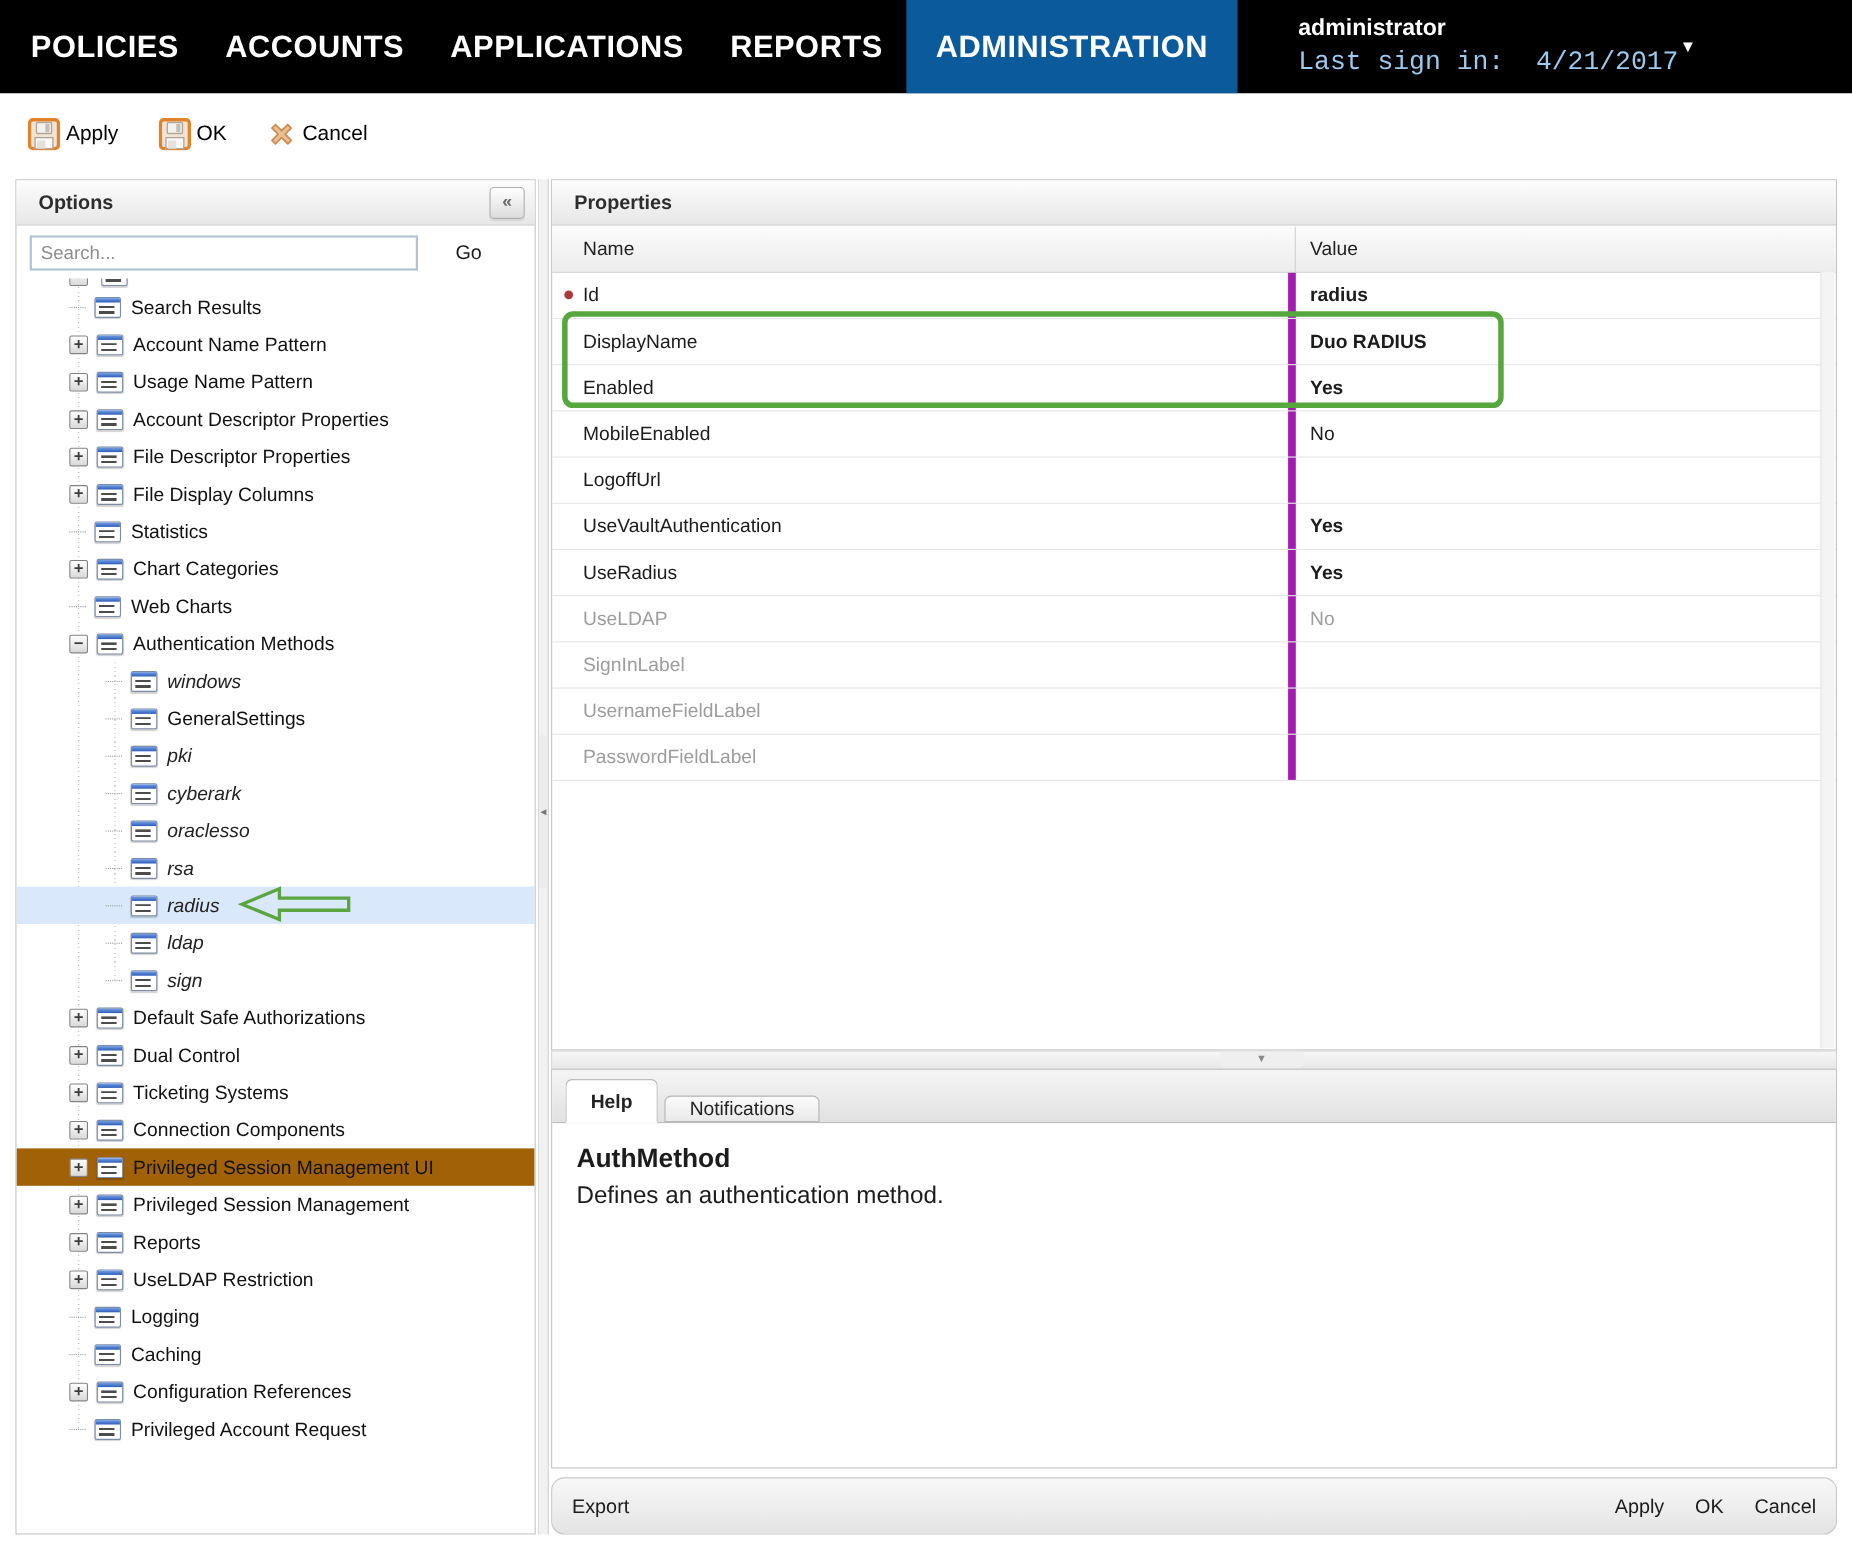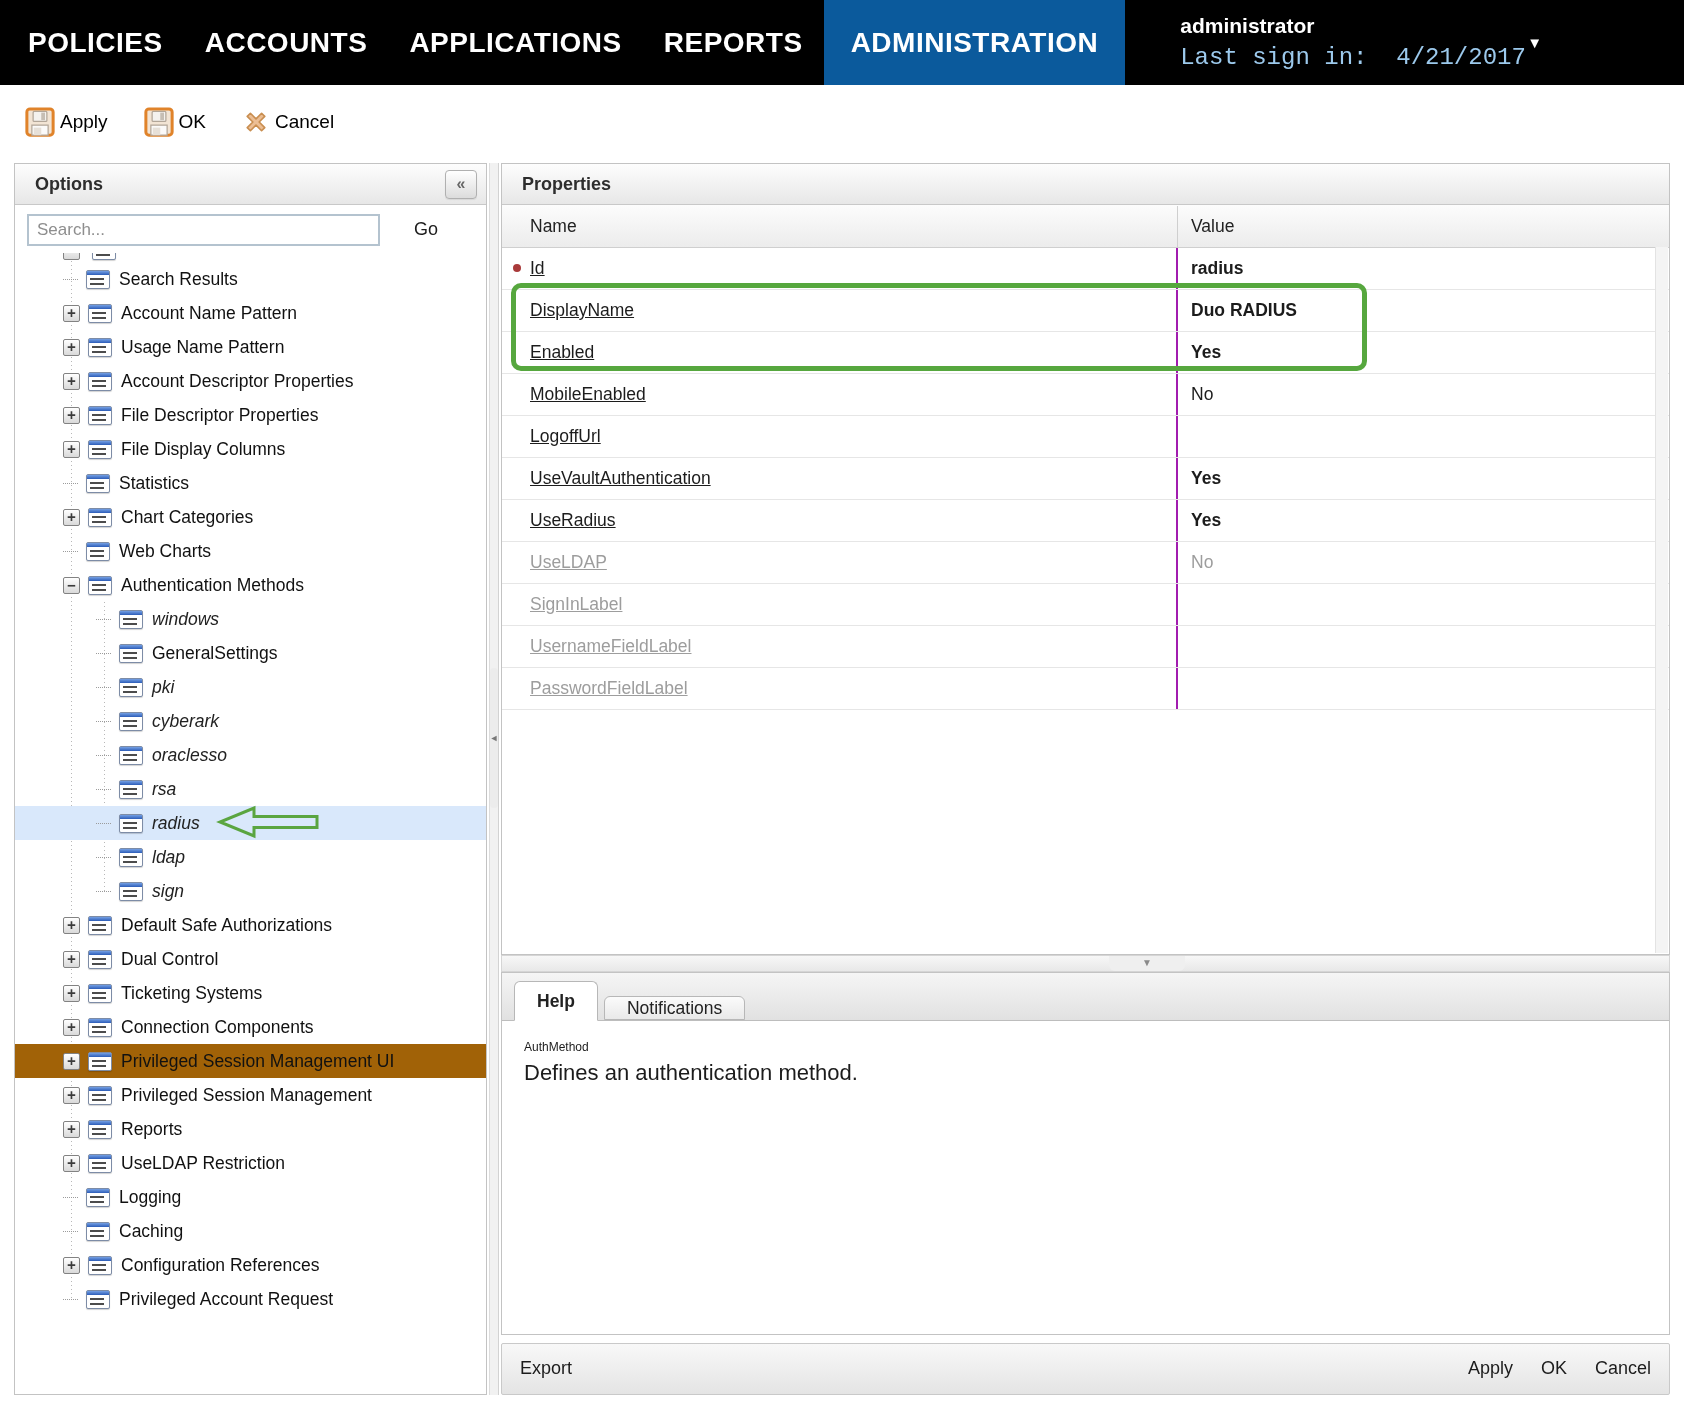--- a/index.html
+++ b/index.html
@@ -56,39 +56,39 @@
   
   .vsplitter{position:absolute;left:489px;top:163px;width:10px;height:1232px;background:#f1f1f1;border-left:1px solid #dcdcdc;border-right:1px solid #d2d2d2;box-sizing:border-box;}
   .vsplit-handle{position:absolute;left:0;top:505px;width:8px;height:140px;background:#ececec;border-radius:4px;display:flex;align-items:center;justify-content:center;color:#787878;font-size:9px;cursor:col-resize;}
   
   #props-panel{left:501px;top:163px;width:1169px;height:792px;}
   .prop-colhead{height:42px;background:linear-gradient(#fcfcfc,#ececec);border-bottom:1px solid #cfcfcf;display:grid;grid-template-columns:676px 1fr;align-items:center;font-size:17.5px;color:#222;}
   .prop-colhead .col-name{padding-left:28px;border-right:1px solid #cfcfcf;line-height:41px;}
   .prop-colhead .col-value{padding-left:13px;}
   .prop-rows{position:relative;}
   .prop-row{display:grid;grid-template-columns:676px 1fr;height:41px;border-bottom:1px solid #e6e6e6;font-size:17.5px;color:#1c1c1c;position:relative;}
-  .prop-name{padding-left:28px;line-height:40px;border-right:2px solid #a21caf;white-space:nowrap;text-decoration:underline;}
+  .prop-name{padding-left:28px;line-height:40px;border-right:7px solid #a21caf;white-space:nowrap;}
   .prop-value{padding-left:13px;line-height:40px;white-space:nowrap;}
   .prop-row.boldval .prop-value{font-weight:bold;}
   .prop-row.grayed .prop-name,.prop-row.grayed .prop-value{color:#9d9d9d;}
   .prop-row.req::before{content:"";position:absolute;left:11px;top:16px;width:8px;height:8px;border-radius:50%;background:#a93a3a;}
   .scroll-track{position:absolute;right:1px;top:83px;bottom:1px;width:12px;background:#f4f4f4;border-left:1px solid #e3e3e3;}
   
   .hsplitter{position:absolute;left:501px;top:955px;width:1169px;height:17px;background:linear-gradient(#f7f7f7,#e8e8e8);border:1px solid #d5d5d5;box-sizing:border-box;}
   .hsplit-handle{position:absolute;left:52%;top:0;width:76px;height:15px;background:#efefef;border-radius:0 0 6px 6px;text-align:center;font-size:10px;line-height:14px;color:#8a8a8a;cursor:row-resize;}
   
   #help-panel{left:501px;top:972px;width:1169px;height:363px;}
   .tabstrip{height:47px;background:linear-gradient(#f5f5f5,#e1e1e1);border-bottom:1px solid #bdbdbd;display:flex;align-items:flex-end;padding-left:12px;gap:6px;}
   .btab{height:24px;display:flex;align-items:center;padding:0 22px;font-size:17.5px;border:1px solid #b7b7b7;border-radius:6px 6px 0 0;background:linear-gradient(#fbfbfb,#e9e9e9);color:#222;cursor:pointer;box-sizing:border-box;}
   .btab.active{background:#fff;font-weight:bold;border-bottom:1px solid #fff;margin-bottom:-1px;height:40px;}
   .help-body{padding:19px 22px;}
-  .help-title{font-size:12px;font-weight:normal;margin-bottom:6px;}
+  .help-title{font-size:24px;font-weight:bold;margin-bottom:6px;}
   .help-text{font-size:22px;}
   
-  .footer-bar{position:absolute;left:501px;top:1343px;width:1169px;height:52px;background:linear-gradient(#f8f8f8,#e4e4e4);border:1px solid #c9c9c9;border-radius:2px;box-sizing:border-box;display:flex;align-items:flex-start;padding:14px 18px;font-size:18px;color:#1c1c1c;}
+  .footer-bar{position:absolute;left:501px;top:1343px;width:1169px;height:52px;background:linear-gradient(#f8f8f8,#e4e4e4);border:1px solid #c9c9c9;border-radius:12px;box-sizing:border-box;display:flex;align-items:center;padding:0 18px;font-size:18px;color:#1c1c1c;}
   .footer-right{margin-left:auto;display:flex;gap:28px;}
   .link-btn{cursor:pointer;}
   
   .green-box{position:absolute;left:511px;top:283px;width:856px;height:88px;border:5px solid #56a73e;border-radius:10px;box-sizing:border-box;pointer-events:none;}
   .green-arrow{position:absolute;left:216px;top:805px;pointer-events:none;}
 </style>
 </head>
 <body>
 
 <div class="navbar">

